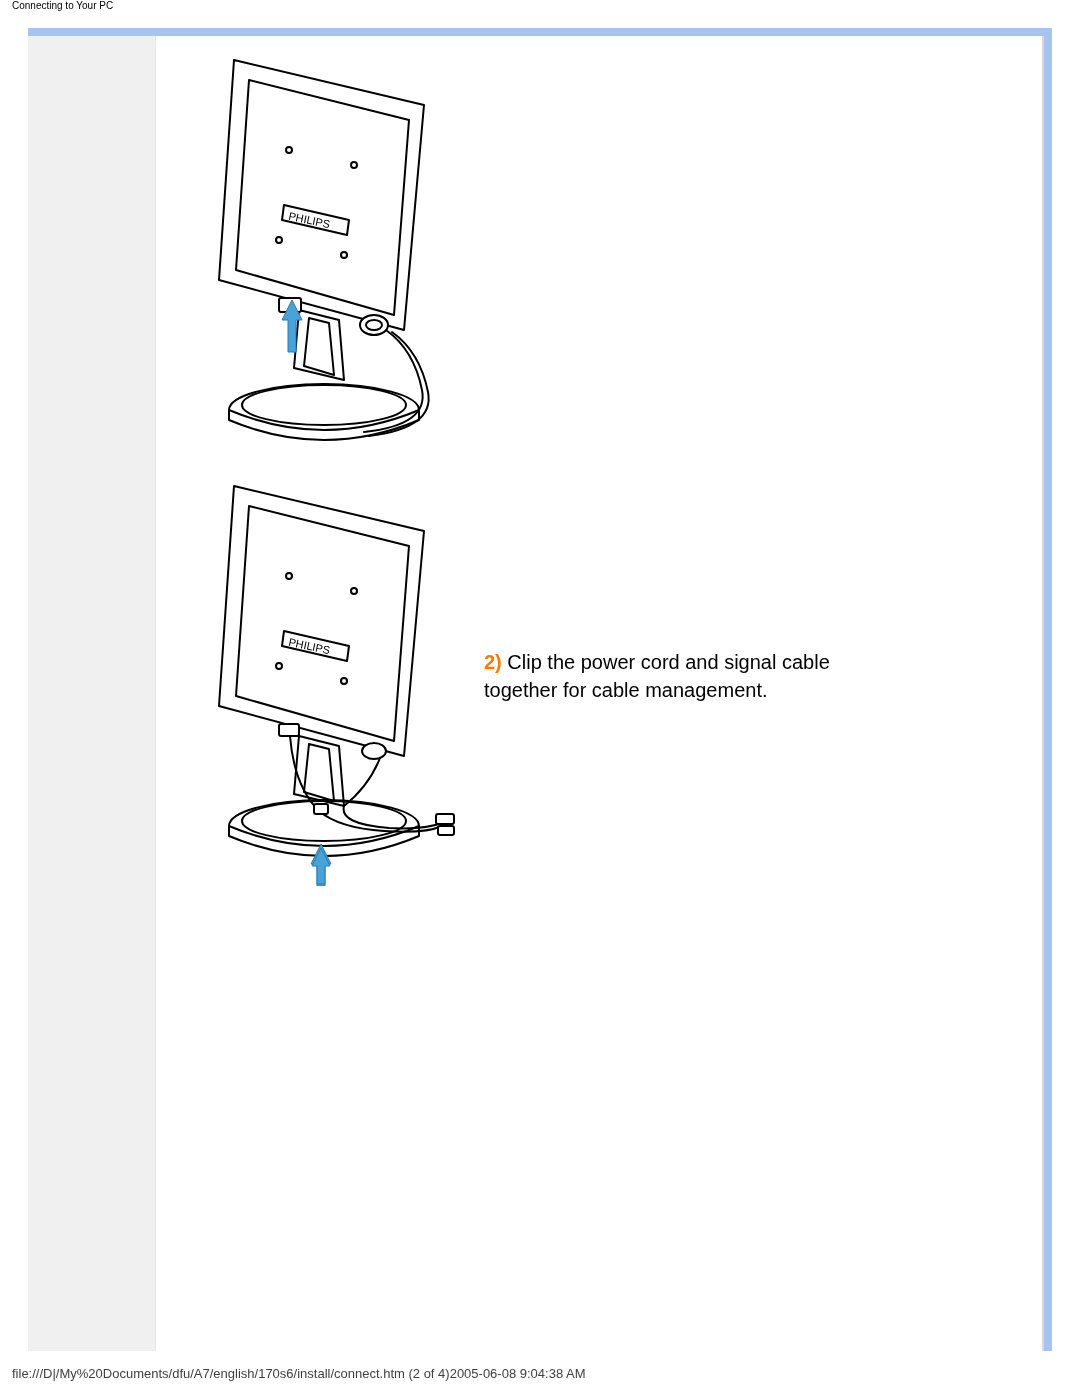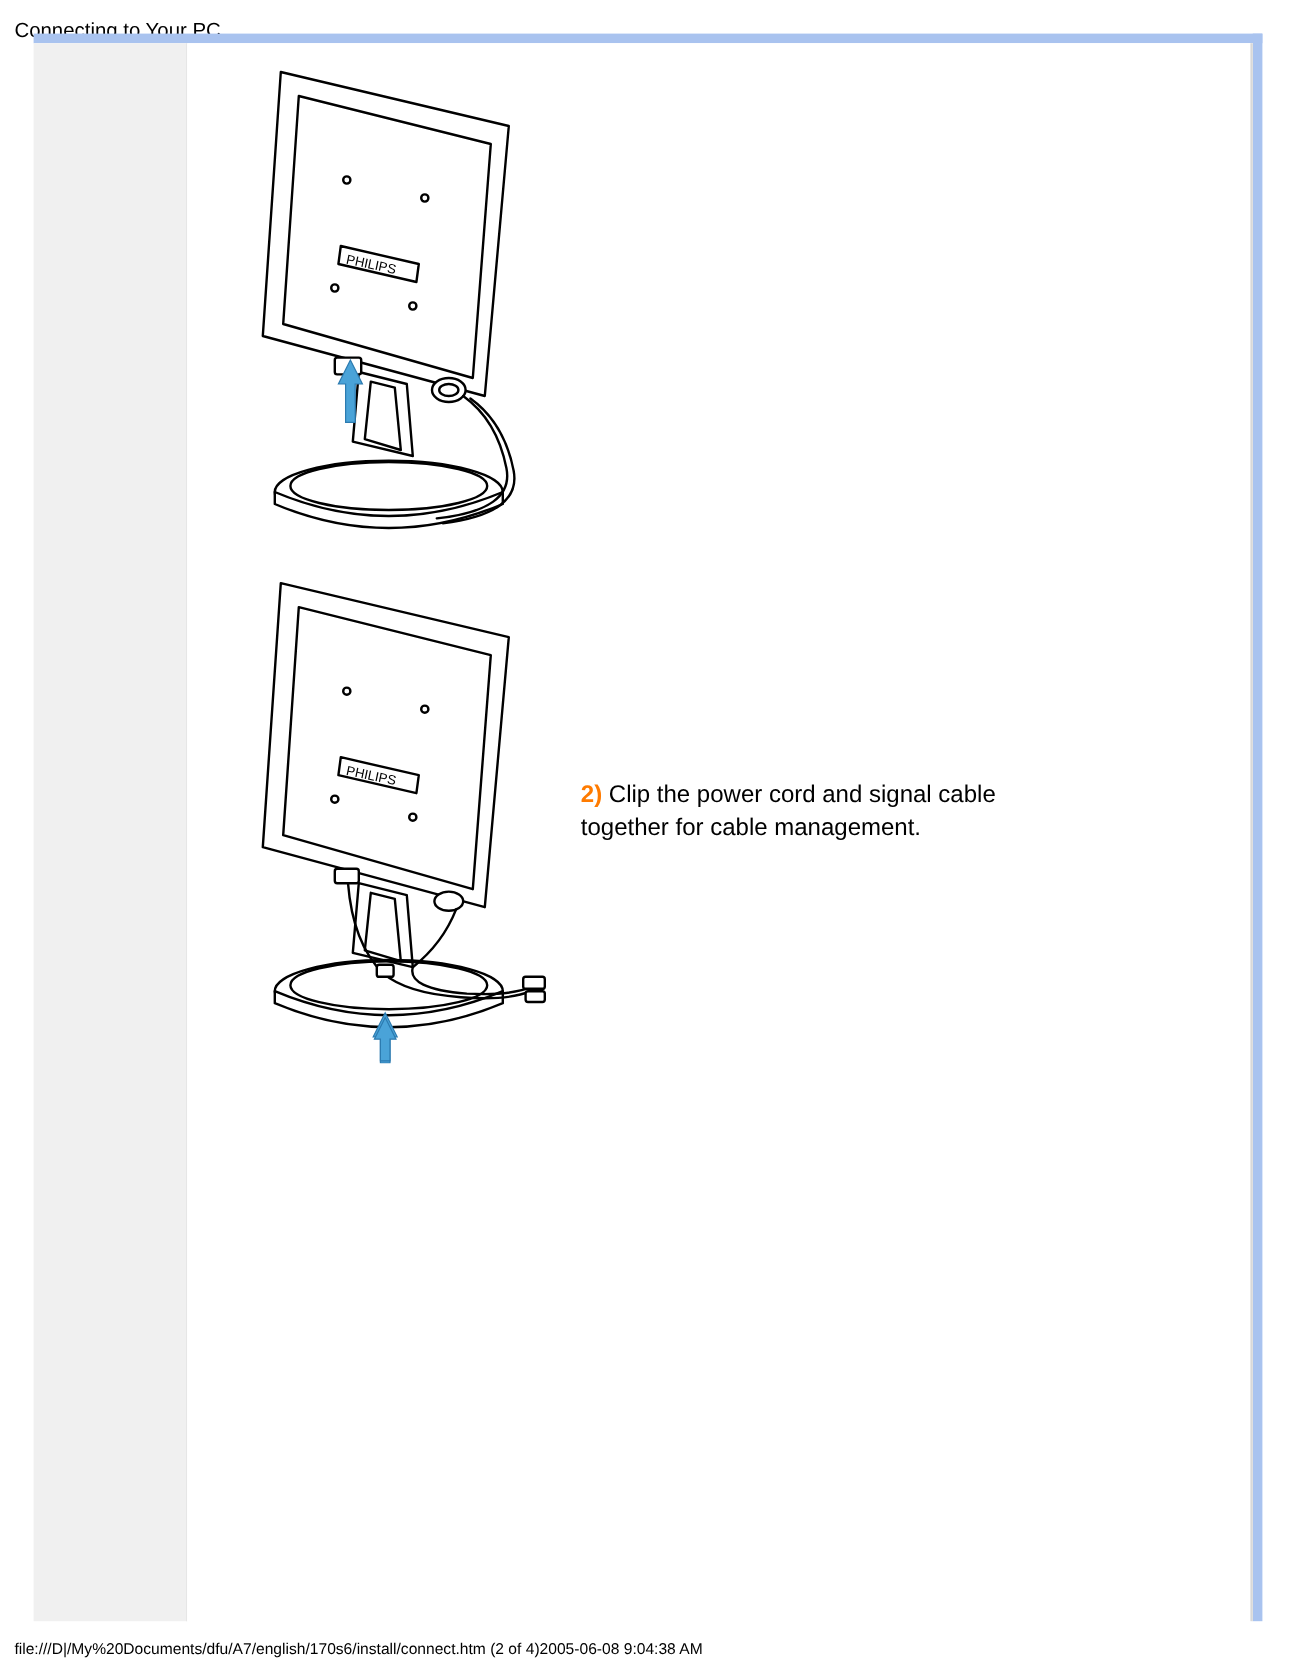--- a/index.html
+++ b/index.html
@@ -5,22 +5,22 @@
   * { margin: 0; padding: 0; box-sizing: border-box; }
   body {
     font-family: Arial, Helvetica, sans-serif;
     width: 1080px;
     height: 1397px;
     background: #ffffff;
     position: relative;
     overflow: hidden;
   }
   .header {
-    padding: 16px 12px;
-    font-size: 17px;
+    padding: 0 12px;
+    font-size: 10px;
     color: #000;
   }
   .page-frame {
     position: absolute;
     top: 28px;
     left: 28px;
     right: 28px;
     bottom: 46px;
     border-top: 8px solid #a9c3ef;
     border-right: 8px solid #a9c3ef;
@@ -61,21 +61,21 @@
   }
   .step-num {
     color: #ff7b00;
     font-weight: bold;
   }
   .footer {
     position: absolute;
     bottom: 16px;
     left: 12px;
     font-size: 13px;
-    color: #000000;
+    color: #404040;
   }
 </style>
 </head>
 <body>
 
 <div class="header">
   <span>Connecting to Your PC</span>
 </div>
 
 <div class="page-frame">

